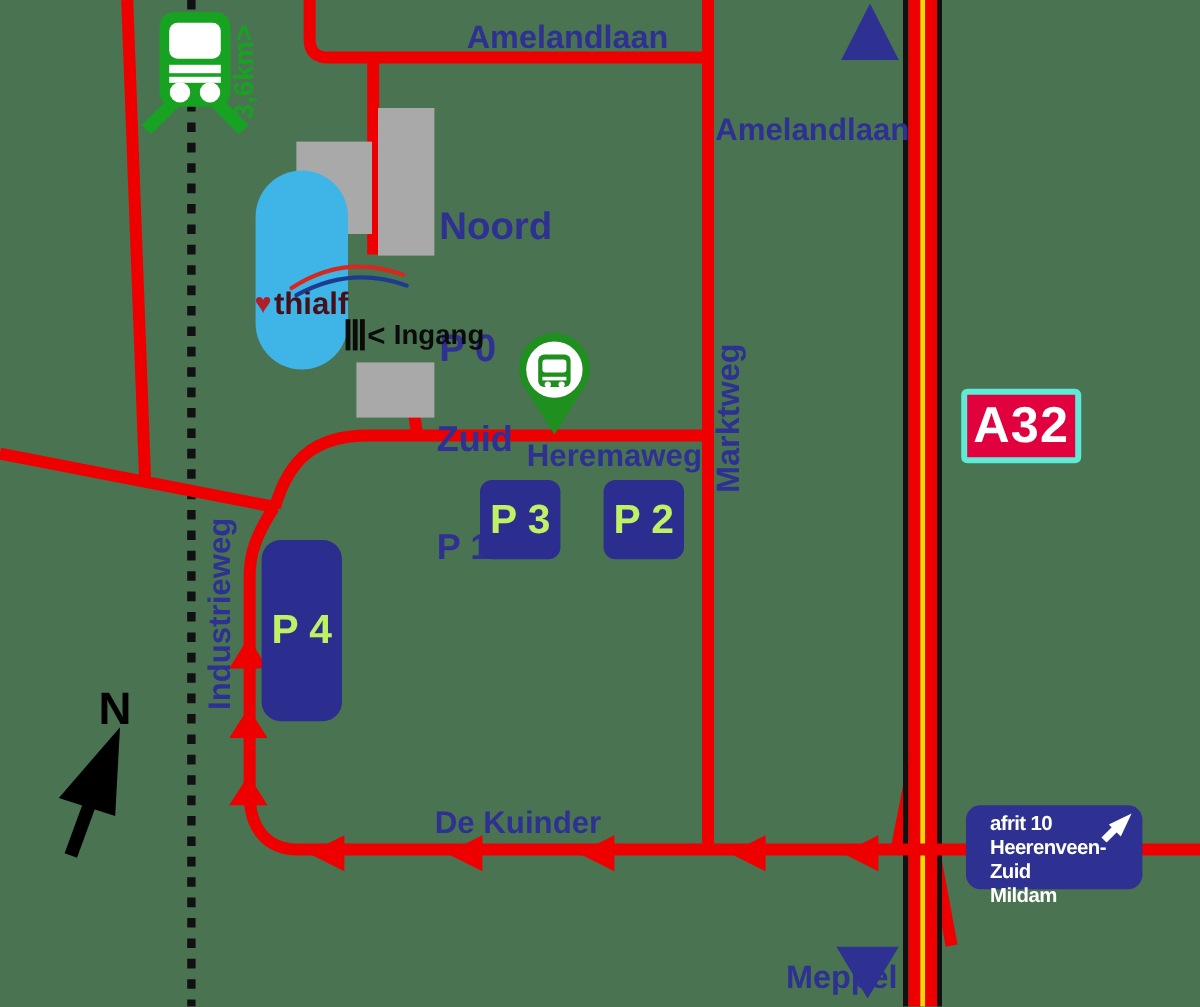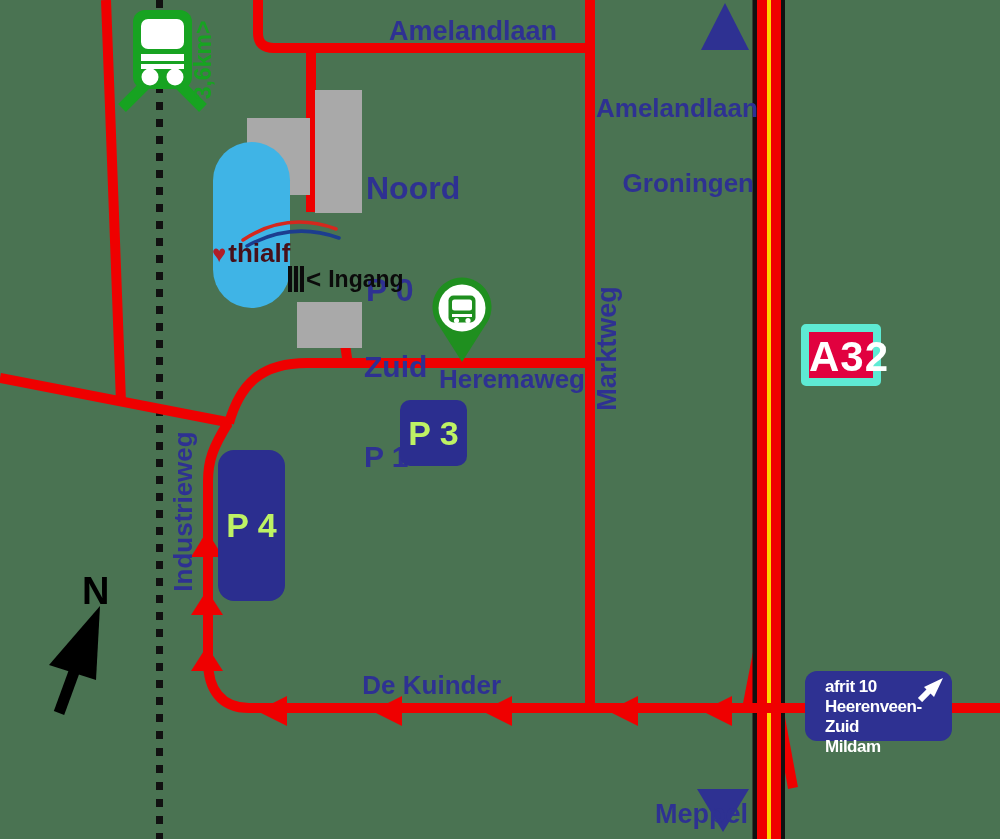--- a/index.html
+++ b/index.html
@@ -5,22 +5,22 @@
   html,body{margin:0;padding:0;background:#4A7352;}
   #map{position:relative;width:1000px;height:839px;background:#4A7352;overflow:hidden;
        font-family:"Liberation Sans",sans-serif;font-weight:700;}
   #mapsvg{position:absolute;left:0;top:0;}
   .lbl{position:absolute;color:#2E3192;font-weight:700;white-space:pre;line-height:1;}
   .rot{transform:rotate(-90deg);text-align:center;}
   .pbox{position:absolute;background:#2B2E8F;color:#bef264;display:flex;align-items:center;
         justify-content:center;font-size:34px;font-weight:700;}
   .right{text-align:right;}
   .center{text-align:right;}
-  #a32sign{position:absolute;left:801px;top:324px;width:80px;height:62px;box-sizing:border-box;
-           background:#E1013F;border:8px solid #5eead4;border-radius:5px;color:#fff;
+  #a32sign{position:absolute;left:801px;top:324px;width:100px;height:62px;box-sizing:border-box;
+           background:#E1013F;border:5px solid #5eead4;border-radius:5px;color:#fff;
            font-size:42px;text-align:center;line-height:50px;letter-spacing:1px;}
   #exitsign{position:absolute;left:805px;top:671px;width:147px;height:70px;box-sizing:border-box;
             background:#2E3192;border-radius:12px;color:#fff;font-size:17px;line-height:20px;
             padding:6px 20px;letter-spacing:-0.5px;}
   #exitsign svg{position:absolute;right:7px;top:5px;}
   #ingang{position:absolute;left:306px;top:264px;color:#0b0b0b;font-size:23px;
           display:flex;align-items:center;gap:7px;}
   #ingang .lt{font-size:26px;font-weight:700;}
   #thialf{position:absolute;left:212px;top:238px;display:flex;align-items:center;}
   #thialf .heart{color:#B01E28;font-size:24px;margin-right:2px;}
@@ -116,21 +116,20 @@
   </g>
 
   <polygon points="725,3 701,50 749,50" fill="#2E3192"></polygon>
   <polygon points="697,789 749,789 723,832" fill="#2E3192"></polygon>
 </svg>
 
 <div class="lbl center" style="left:377px;top:18px;width:180px;font-size:27px;">Amelandlaan</div>
 
 <div class="lbl right" style="left:596px;top:46px;width:158px;font-size:26px;line-height:25px;">
   <div>Amelandlaan</div>
-  <div>Groningen</div>
 </div>
 
 <div class="lbl" style="left:366px;top:103px;font-size:32px;line-height:34px;">
   <div>Noord</div>
   <div>P 0</div>
 </div>
 
 <div class="lbl" style="left:364px;top:292px;font-size:30px;line-height:30px;">
   <div>Zuid</div>
   <div>P 1</div>
@@ -143,20 +142,21 @@
 <div class="lbl rot" style="left:101px;top:498px;width:164px;height:27px;font-size:26px;">Industrieweg</div>
 
 <div class="lbl center" style="left:349px;top:672px;width:152px;font-size:26px;">De Kuinder</div>
 
 <div class="lbl right" style="left:598px;top:744px;width:150px;font-size:27px;line-height:28px;">
   <div>Meppel</div>
   
 </div>
 
 <div class="pbox" style="left:400px;top:400px;width:67px;height:66px;border-radius:10px;">P 3</div>
+<div class="pbox" style="left:503px;top:400px;width:67px;height:66px;border-radius:10px;">P 2</div>
 <div class="pbox" style="left:218px;top:450px;width:67px;height:151px;border-radius:16px;">P 4</div>
 
 <div id="a32sign">A32</div>
 
 <div id="exitsign">
   <div>afrit 10</div>
   <div>Heerenveen-Zuid</div>
   <div>Mildam</div>
   <svg width="29" height="26">
     <line x1="4" y1="24" x2="13" y2="15" stroke="#fff" stroke-width="6"></line>

